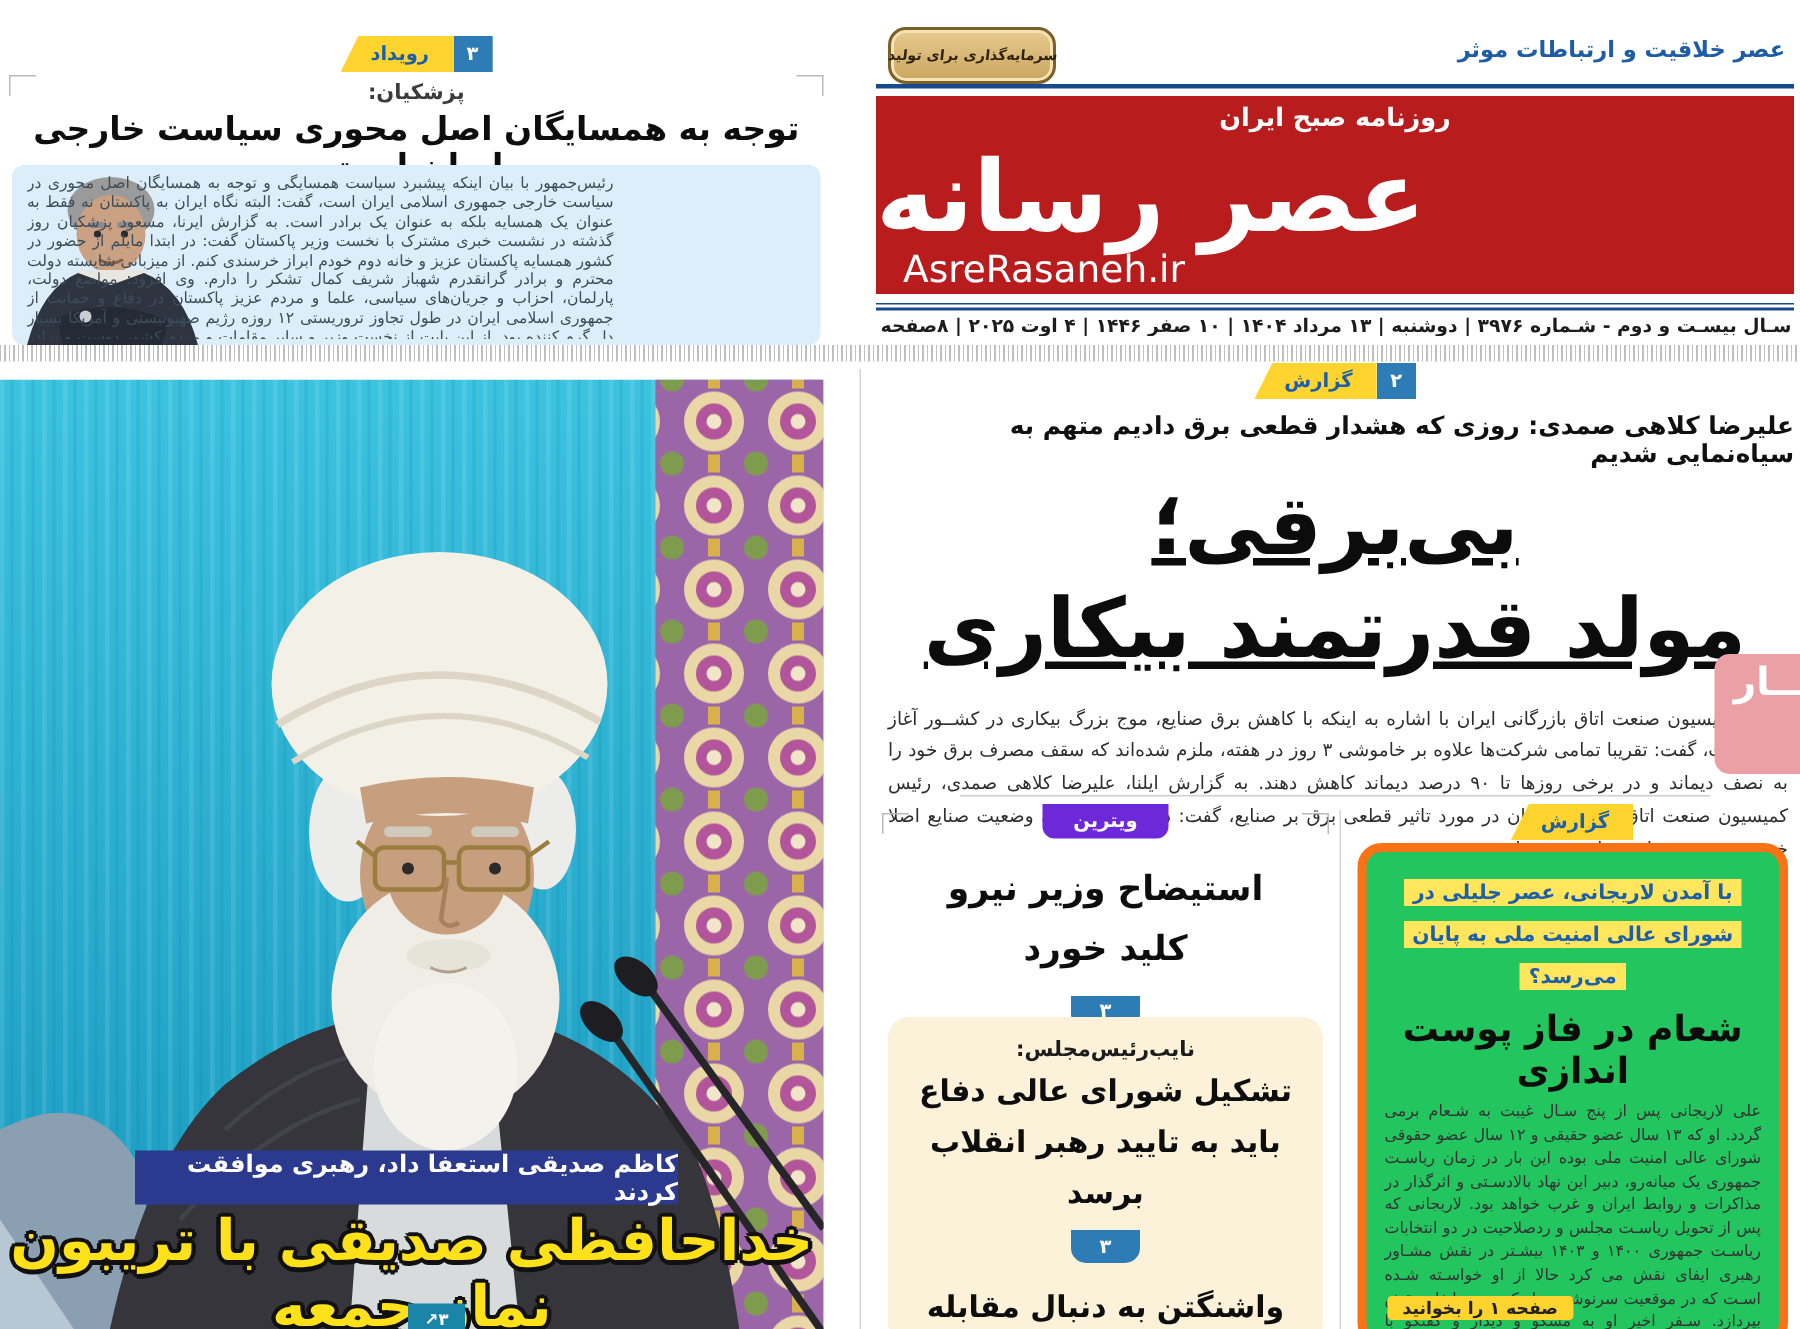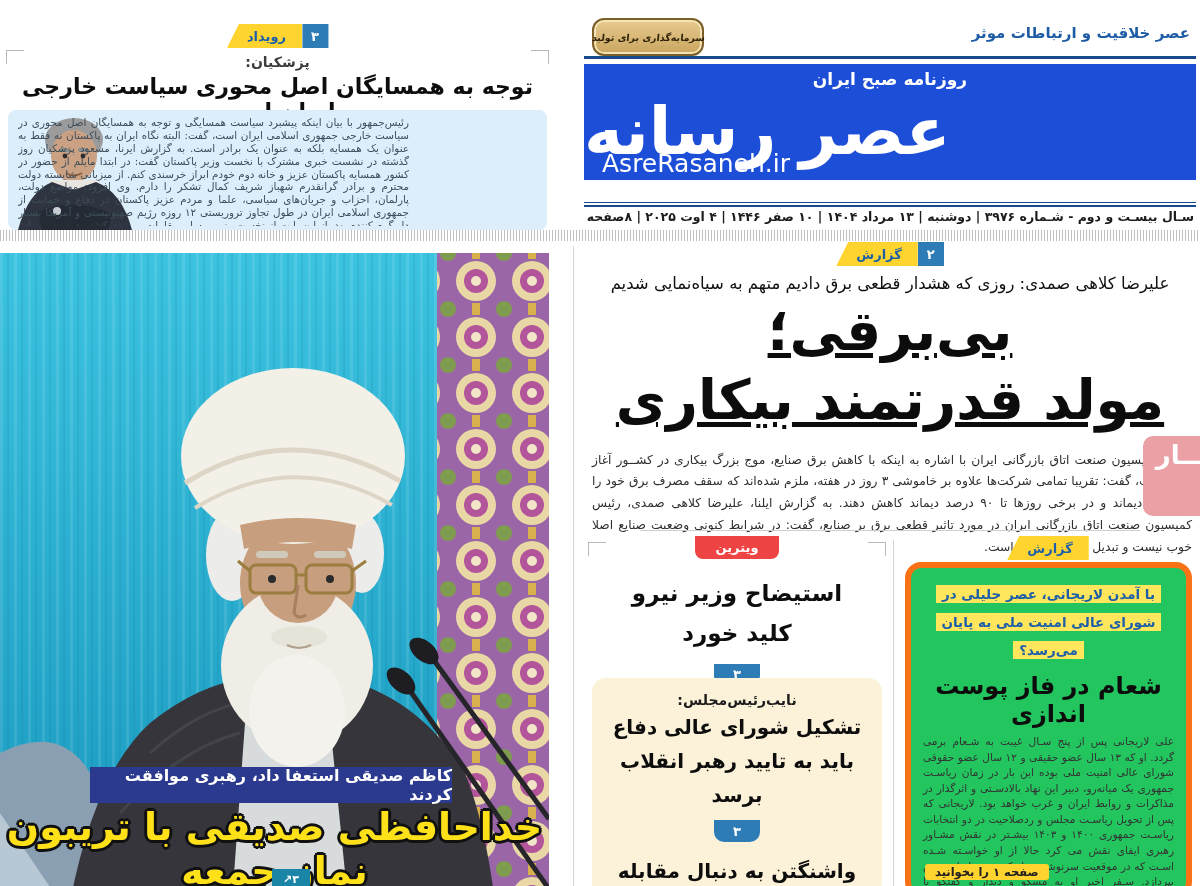--- a/index.html
+++ b/index.html
@@ -24,43 +24,43 @@
   #top-story .panel { position:absolute; left:2px; right:2px; top:88px; height:120px; background:#ddeefb; border-radius:8px; overflow:hidden; }
   #top-story .panel .body { position:absolute; right:138px; left:10px; top:6px; bottom:4px; font-size:10.4px; line-height:1.24; text-align:justify; color:#3d4d59; overflow:hidden; }
   #top-story .panel svg { position:absolute; left:2px; top:0; }
 
   
   #slogan { position:absolute; top:8px; right:10px; color:#1e5ca5; font-size:15px; font-weight:bold; }
   #stamp { position:absolute; left:592px; top:2px; width:112px; height:38px; background:linear-gradient(#e8cb90,#c9a55f); border:2px solid #7d5f2a; border-radius:12px; box-shadow:inset 0 0 0 2px #f4e3b5; display:flex; align-items:center; justify-content:center; }
   #stamp .cal { font-size:9.5px; font-weight:bold; color:#2f2208; transform:skewX(-6deg); white-space:nowrap; }
   .rule-thick { position:absolute; left:584px; right:4px; height:3px; background:#164a8c; }
   .rule-thin { position:absolute; left:584px; right:4px; height:1px; background:#164a8c; }
-  #masthead { position:absolute; left:584px; top:48px; width:612px; height:116px; background:#1d4ed8; }
+  #masthead { position:absolute; left:584px; top:48px; width:612px; height:132px; background:#b91c1c; }
   #masthead .kick { position:absolute; top:5px; width:100%; text-align:center; color:#fff; font-size:17px; font-weight:bold; }
   #masthead .title { position:absolute; top:22px; width:100%; text-align:left; color:#fff; font-size:66px; font-weight:900; letter-spacing:-2px; line-height:1.4; }
   #masthead .site { position:absolute; left:18px; bottom:2px; color:#fff; font-size:25px; direction:ltr; }
   #dateline { position:absolute; left:584px; right:6px; top:193px; font-size:12.5px; font-weight:bold; color:#1c1c1c; text-align:right; white-space:nowrap; overflow:hidden; }
   #hatch { position:absolute; left:0; right:0; top:214px; height:11px; background:repeating-linear-gradient(90deg,#b4b4b4 0 1px,transparent 1px 3px); opacity:.85; }
 
   
   #main-story { position:absolute; left:584px; top:226px; width:612px; }
   #main-story .tag { margin:0 auto; width:max-content; }
-  #main-story .kicker { margin-top:8px; text-align:center; font-size:16.5px; font-weight:400; color:#101010; }
+  #main-story .kicker { margin-top:8px; font-size:16.5px; font-weight:700; color:#101010; }
   #main-story .big { text-align:center; font-weight:900; color:#0c0c0c; font-size:55px; line-height:1.26; margin-top:4px; letter-spacing:-1px;text-decoration:underline; }
   #main-story .body { margin:14px 4px 0 8px; font-size:12.3px; line-height:1.78; text-align:justify; color:#2e2e2e; }
   #main-divider { position:absolute; left:640px; top:514px; width:500px; border-top:1px solid #cfcfcf; }
   #side-tab { position:absolute; left:1143px; top:420px; width:57px; height:80px; background:#eba0a6; border-radius:10px 0 0 10px; color:#fff; font-size:26px; font-weight:900; overflow:hidden; padding-top:4px; white-space:nowrap; direction:rtl; }
   #side-tab span { margin-right:-26px; display:inline-block; }
 
   
   .vline { position:absolute; width:1px; background:#d5d5d5; }
 
   
   #showcase { position:absolute; left:584px; top:520px; width:306px; height:366px; }
-  #showcase .blue-tab { width:84px; height:23px; background:#ef4444; color:#fff; font-size:13px; font-weight:bold; display:flex; align-items:center; justify-content:center; border-radius:0 0 8px 8px; margin:0 auto; }
+  #showcase .blue-tab { width:84px; height:23px; background:#6d28d9; color:#fff; font-size:13px; font-weight:bold; display:flex; align-items:center; justify-content:center; border-radius:0 0 8px 8px; margin:0 auto; }
   #showcase .h1 { margin:14px auto 10px; width:230px; text-align:center; font-size:23px; font-weight:900; line-height:1.75; color:#0d0d0d; }
   #showcase .cream { position:absolute; left:8px; right:8px; top:142px; bottom:6px; background:#fcf2d9; border-radius:14px; padding-top:14px; }
   #showcase .cream .kick { text-align:center; font-size:14px; font-weight:bold; color:#1c1c1c; }
   #showcase .cream .h2 { margin:2px auto 8px; width:256px; text-align:center; font-size:20px; font-weight:900; line-height:1.7; color:#0d0d0d; }
   #showcase .cream .h3 { margin:12px auto 8px; width:266px; text-align:center; font-size:20px; font-weight:900; line-height:1.7; color:#0d0d0d; }
 
   
   #report { position:absolute; left:900px; top:520px; width:296px; height:366px; }
   #report > .tag { margin:0 auto; width:max-content; }
   #report .frame { position:absolute; top:26px; left:5px; right:4px; bottom:4px; border:6px solid #f97316; border-radius:16px; background:#22c55e; padding:10px 12px 30px; overflow:hidden; }

